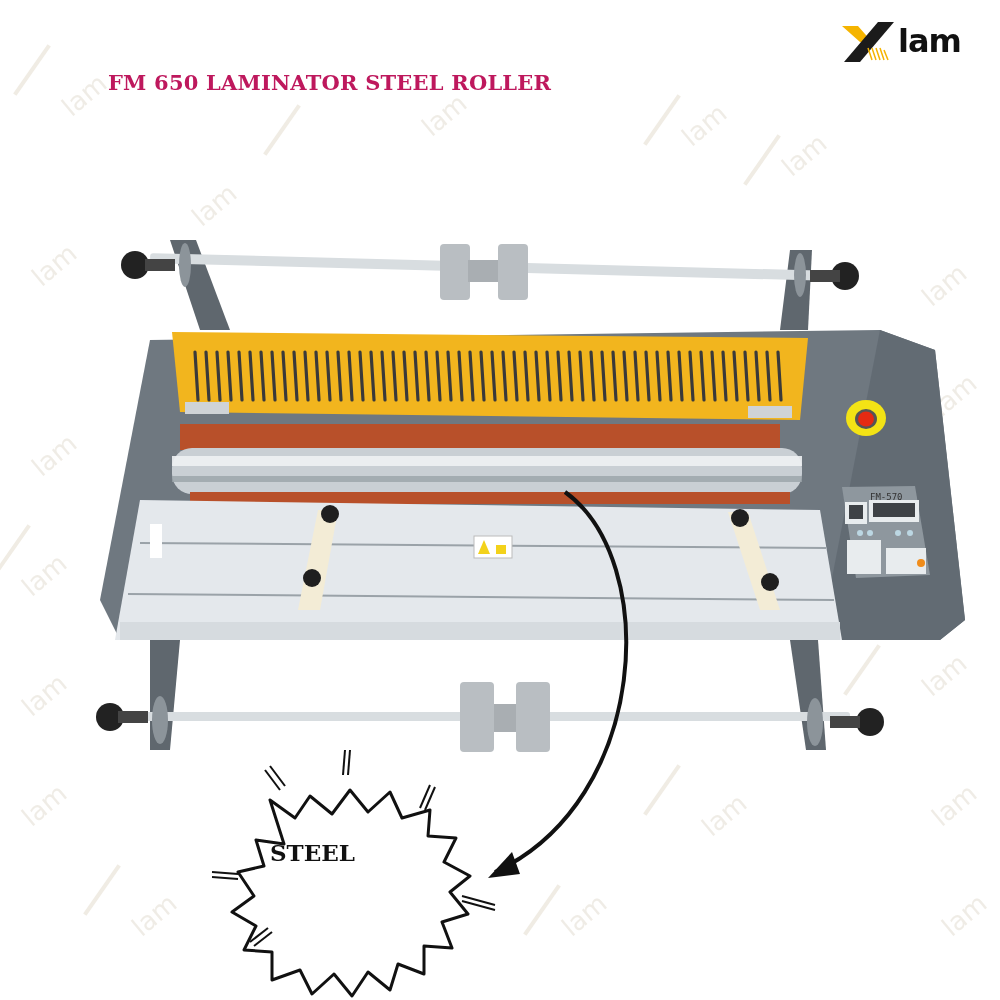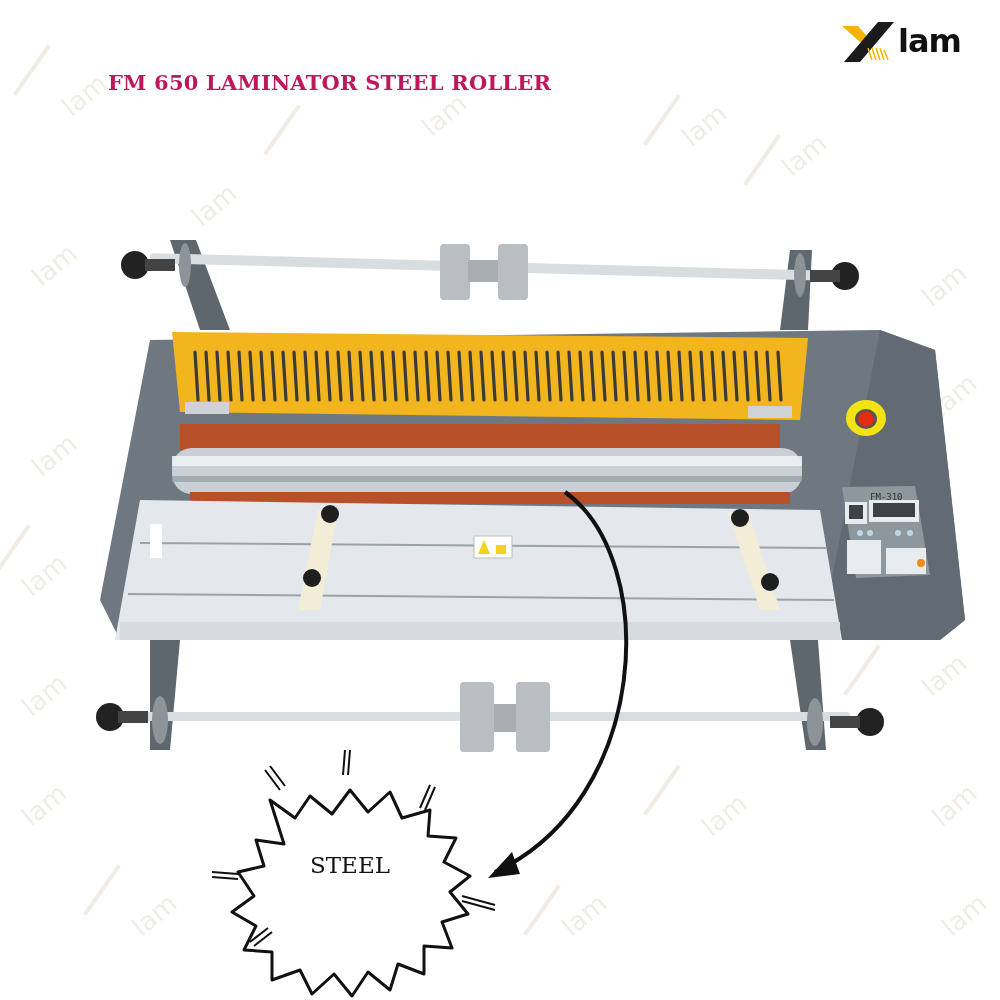--- a/index.html
+++ b/index.html
@@ -4,21 +4,21 @@
 <style>
   html,body{margin:0;padding:0;}
   body{width:1000px;height:1000px;position:relative;overflow:hidden;background:#ffffff;font-family:"Liberation Sans",sans-serif;}
   .wm{position:absolute;inset:0;overflow:hidden;pointer-events:none;}
   .wm span{position:absolute;color:#ece8e0;font-family:"DejaVu Sans",sans-serif;font-size:26px;transform:rotate(-40deg);opacity:.8;}
   .wm i{position:absolute;width:4px;height:60px;background:#f0ece4;transform:rotate(35deg);}
   .title{position:absolute;left:108px;top:70px;font-family:"DejaVu Serif",serif;font-weight:bold;font-size:21px;color:#be185d;letter-spacing:0.2px;}
   .logo{position:absolute;left:838px;top:18px;width:150px;height:50px;}
   .logo .txt{position:absolute;left:60px;top:4px;font-family:"DejaVu Sans",sans-serif;font-size:32px;color:#111;font-weight:bold;letter-spacing:-1px;}
   .stage{position:absolute;left:0;top:0;width:1000px;height:1000px;}
-  .burst-text{position:absolute;left:270px;top:838px;width:160px;text-align:center;font-family:"DejaVu Serif",serif;font-weight:normal;font-size:23px;line-height:30px;color:#111;margin-top:12px;}
+  .burst-text{position:absolute;left:270px;top:838px;width:160px;text-align:left;font-family:"DejaVu Serif",serif;font-weight:bold;font-size:23px;line-height:30px;color:#111;}
   .panel-title{position:absolute;left:870px;top:492px;font-family:"DejaVu Sans Mono",monospace;font-size:9px;color:#333;}
 </style>
 </head>
 <body>
 
 <div class="wm">
   <span style="left:60px;top:80px">lam</span>
   <span style="left:190px;top:190px">lam</span>
   <span style="left:420px;top:100px">lam</span>
   <span style="left:680px;top:110px">lam</span>
@@ -230,13 +230,13 @@
       <line x1="462" y1="901" x2="495" y2="910"></line>
     <line x1="250" y1="942" x2="268" y2="928"></line>
       <line x1="254" y1="946" x2="272" y2="932"></line>
   </g>
 </svg>
 
 <div class="burst-text">
   <div>STEEL</div>
 </div>
 
-<div class="panel-title">FM-310</div>
+<div class="panel-title">FM-570</div>
 
 </body></html>

